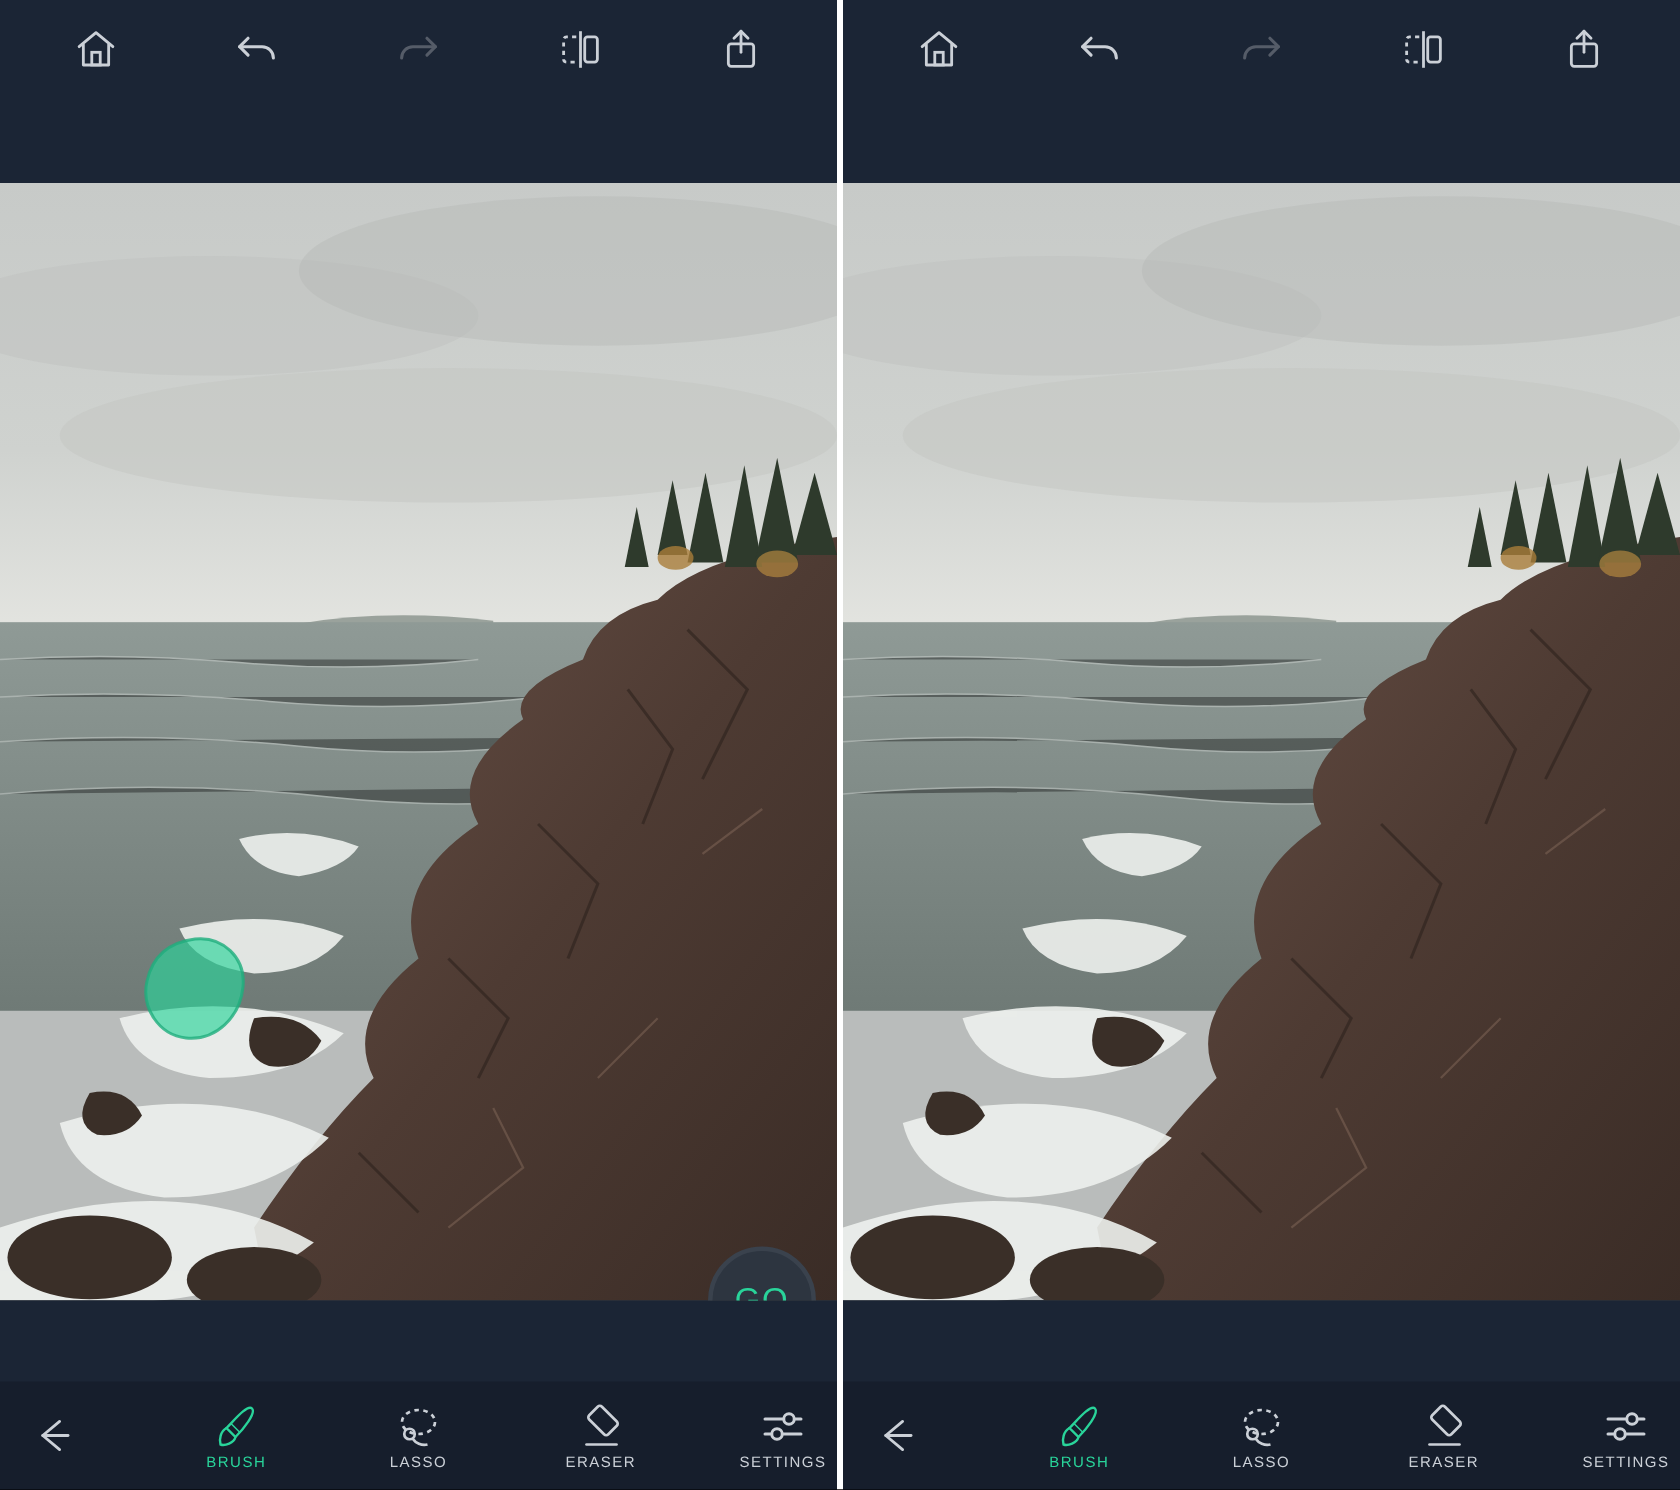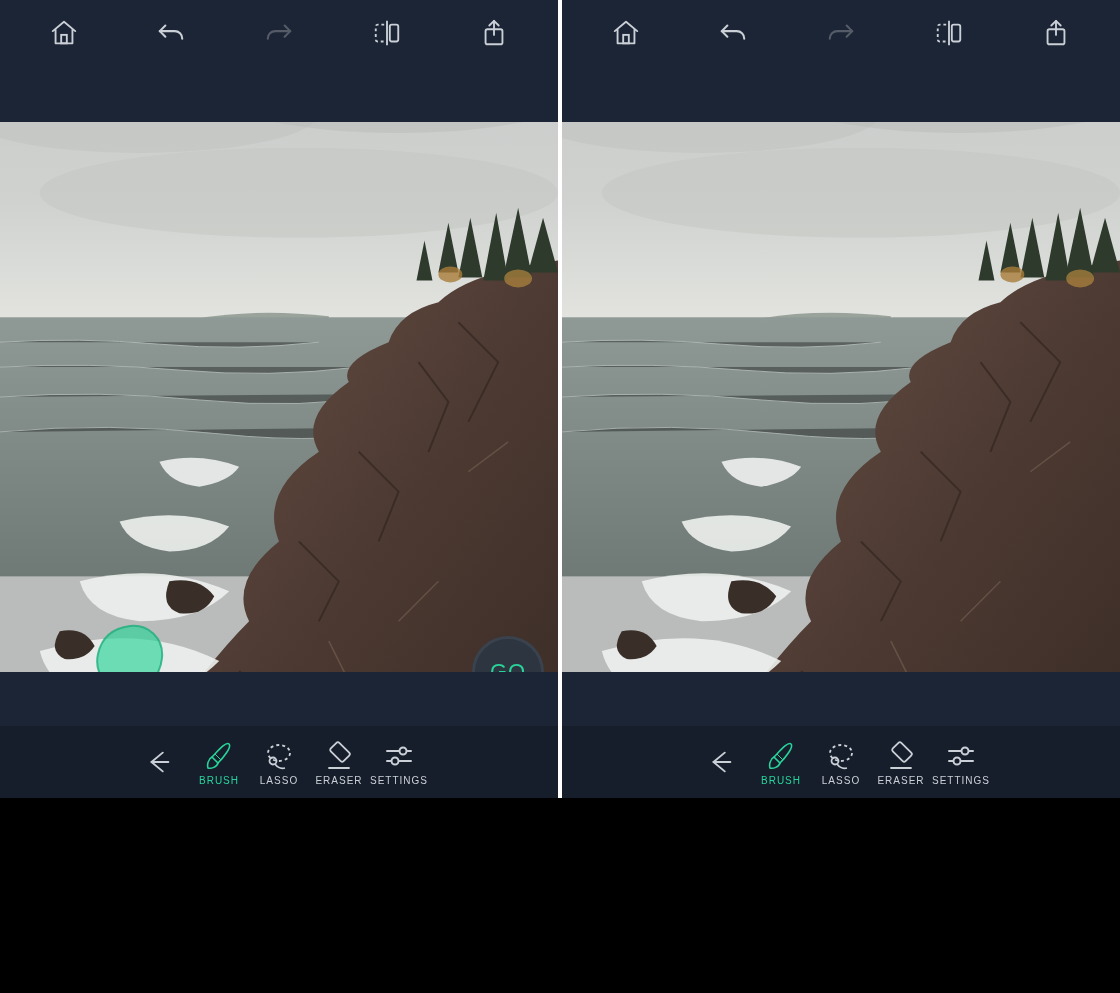--- a/index.html
+++ b/index.html
@@ -3,33 +3,33 @@
 <meta charset="utf-8">
 <style>
   :root{
     --bg-dark:#1b2535;
     --bg-darker:#161e2c;
     --text:white;
     --accent:#29d49a;
   }
   *{box-sizing:border-box;margin:0;padding:0;font-family:-apple-system,Helvetica,Arial,sans-serif}
   html,body{width:1120px;height:993px;overflow:hidden;background:#000}
-  .wrap{display:flex;width:1120px;height:798px}
+  .wrap{display:flex;width:1120px;height:993px}
   .divider{width:4px;background:#ffffff;flex:none}
   .pane{flex:1;display:flex;flex-direction:column;background:var(--bg-dark);position:relative;min-width:0}
   .topbar{height:66px;background:var(--bg-dark);display:flex;align-items:center;justify-content:space-around;padding:0 10px}
   .topbar .tb-btn{width:48px;height:48px;display:flex;align-items:center;justify-content:center;color:#cbd0d7;cursor:pointer}
   .topbar .tb-btn.disabled{color:#555c68;cursor:default}
   .spacer-top{height:56px;background:var(--bg-dark)}
   .canvas{flex:1;position:relative;overflow:hidden;background:#000}
   .canvas svg.photo{position:absolute;inset:0;width:100%;height:100%}
   .brush-mark{position:absolute;left:90px;top:500px;width:80px;height:74px;pointer-events:none}
   .go-btn{position:absolute;right:14px;bottom:-36px;width:72px;height:72px;border-radius:50%;background:#2d3540;border:3px solid #3a424d;display:flex;align-items:center;justify-content:center;color:var(--accent);font-size:22px;font-weight:500;letter-spacing:1px;cursor:pointer;z-index:5}
   .bottom-gap{height:54px;background:var(--bg-dark);position:relative;z-index:2}
-  .toolbar{height:72px;background:var(--bg-darker);display:flex;align-items:center;justify-content:center;padding:0 6px;position:relative;z-index:3}
+  .toolbar{height:72px;background:var(--bg-darker);display:flex;align-items:center;justify-content:space-between;padding:0 6px;position:relative;z-index:3}
   .tool{display:flex;flex-direction:column;align-items:center;justify-content:center;color:#cbd0d7;font-size:10px;letter-spacing:1px;cursor:pointer;min-width:60px}
   .tool.active{color:var(--accent)}
   .tool .ticon{height:34px;display:flex;align-items:center;justify-content:center}
   .tool .tlabel{margin-top:2px}
   .back-btn{color:#cbd0d7;cursor:pointer;min-width:60px;display:flex;align-items:center;justify-content:center}
   svg{display:block}
 </style>
 </head>
 <body>
 

